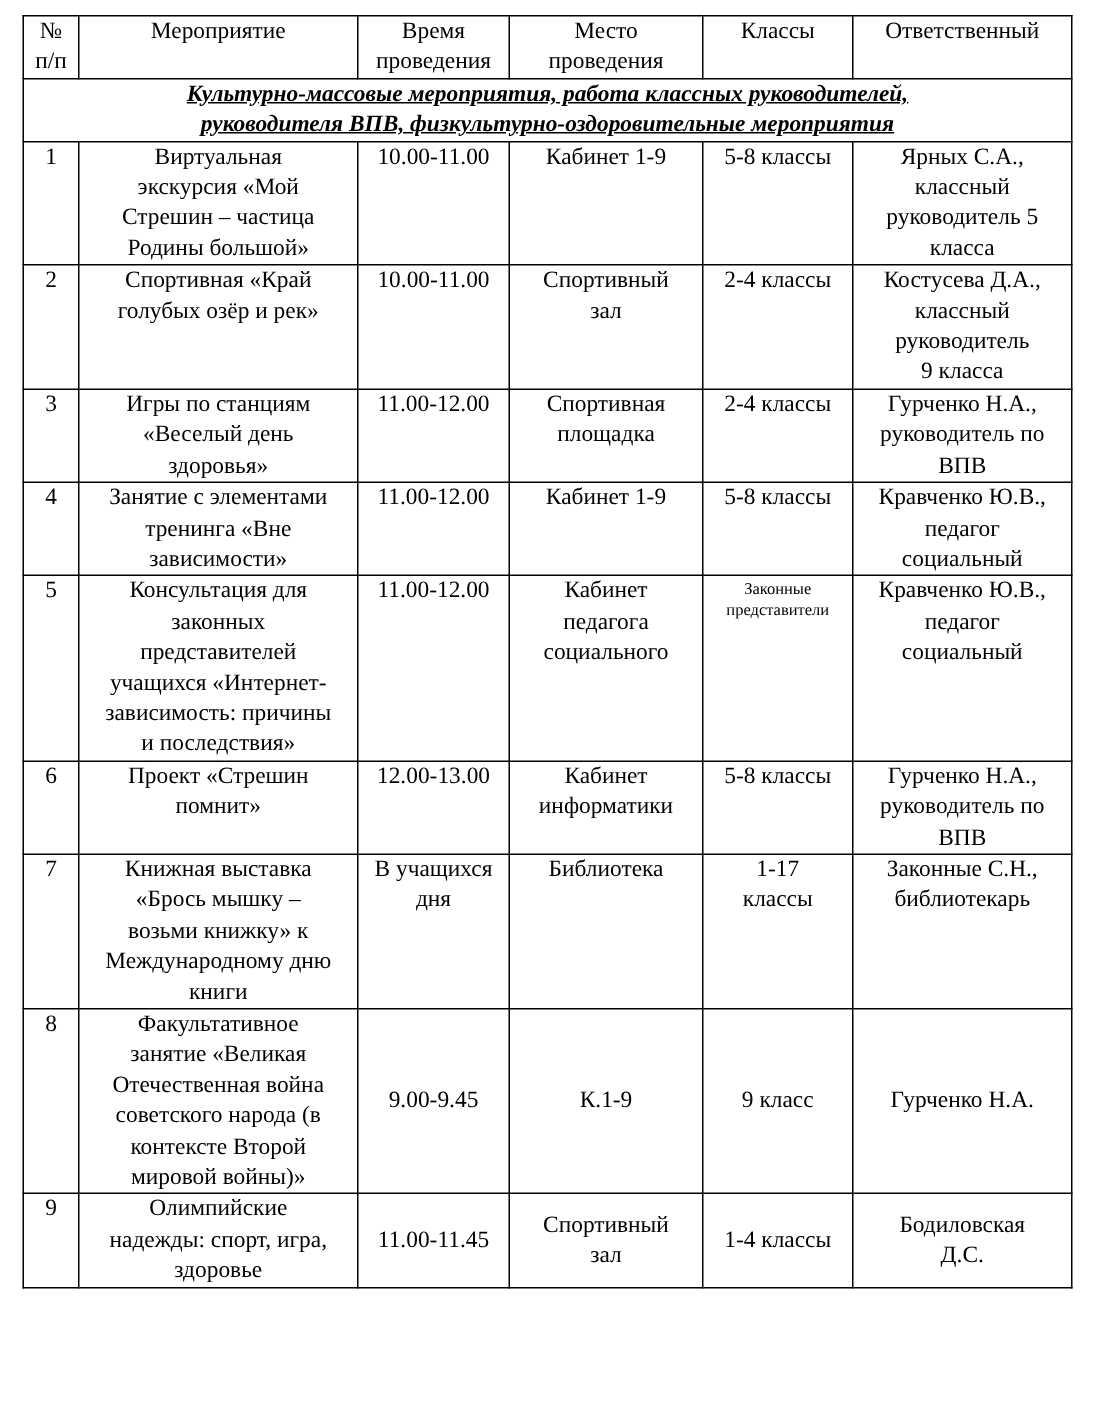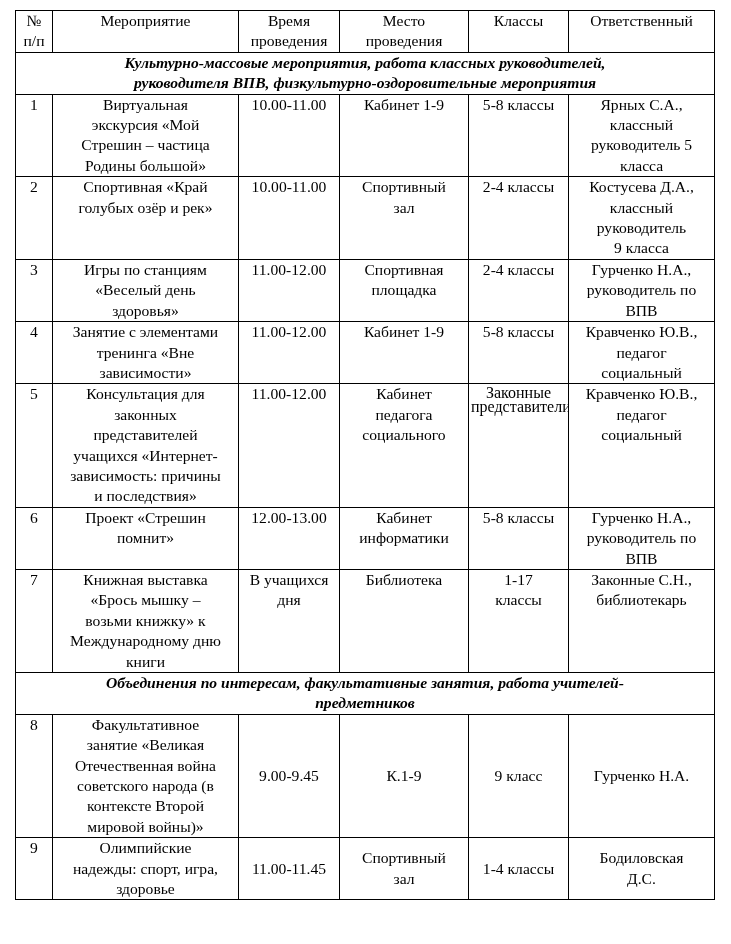--- a/index.html
+++ b/index.html
@@ -5,22 +5,22 @@
   html, body { margin: 0; padding: 0; background: #ffffff; }
   body { width: 731px; height: 944px; position: relative; overflow: hidden;
          font-family: "Liberation Serif", serif; color: #000; }
   table { position: absolute; left: 15px; top: 10px; border-collapse: collapse;
           table-layout: fixed; width: 699px; font-size: 15.6px; line-height: 20.4px; }
   td { border: 1px solid #000; vertical-align: top; text-align: center;
        padding: 0 2px; overflow: hidden; }
   col.c0 { width: 37px; } col.c1 { width: 186px; } col.c2 { width: 101px; }
   col.c3 { width: 129px; } col.c4 { width: 100px; } col.c5 { width: 146px; }
   tr.h-head td { height: 40px; }
-  tr.section td { font-weight: bold; font-style: italic; height: 40px; vertical-align: top; }
-  .small { font-size: 16px; line-height: 14px; display: block; padding-top: 2px; }
+  tr.section td { font-weight: bold; font-style: italic; height: 40px; vertical-align: top; text-decoration: underline; }
+  .small { font-size: 11px; line-height: 14px; display: block; padding-top: 2px; }
   td.mid { vertical-align: middle; margin-top: 16px; }
   .pre { white-space: pre-line; }
 </style>
 </head>
 <body>
 
 <table>
   <colgroup>
     <col class="c0">
       <col class="c1">
@@ -140,24 +140,20 @@
 книги</td>
       <td class="pre">В учащихся
 дня</td>
       <td class="pre">Библиотека</td>
       <td class="pre">1-17
 классы</td>
       <td class="pre">Законные С.Н.,
 библиотекарь</td>
     </tr>
 
-    <tr class="section">
-      <td colspan="6" class="pre">Объединения по интересам, факультативные занятия, работа учителей-
-предметников</td>
-    </tr>
 
     <tr style="height:122px">
       <td>8</td>
       <td class="pre">Факультативное
 занятие «Великая
 Отечественная война
 советского народа (в
 контексте Второй
 мировой войны)»</td>
       <td class="pre mid">9.00-9.45</td>

